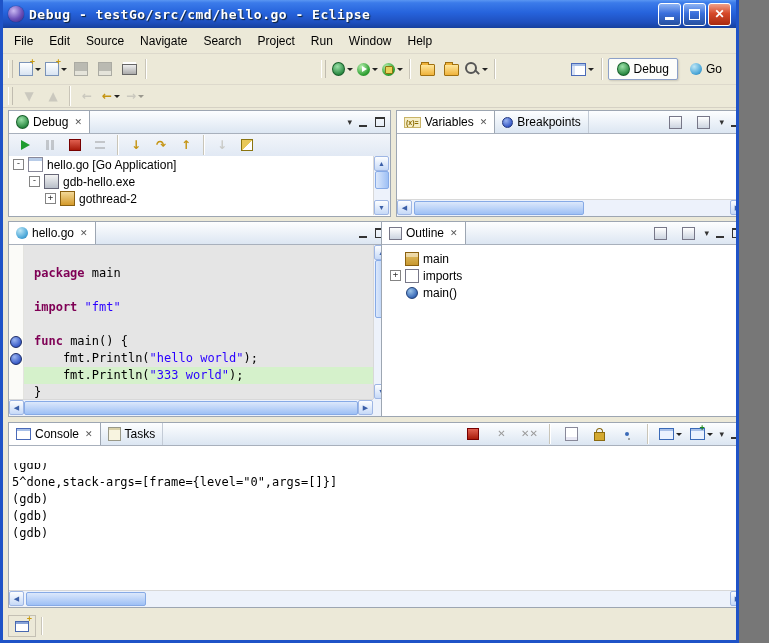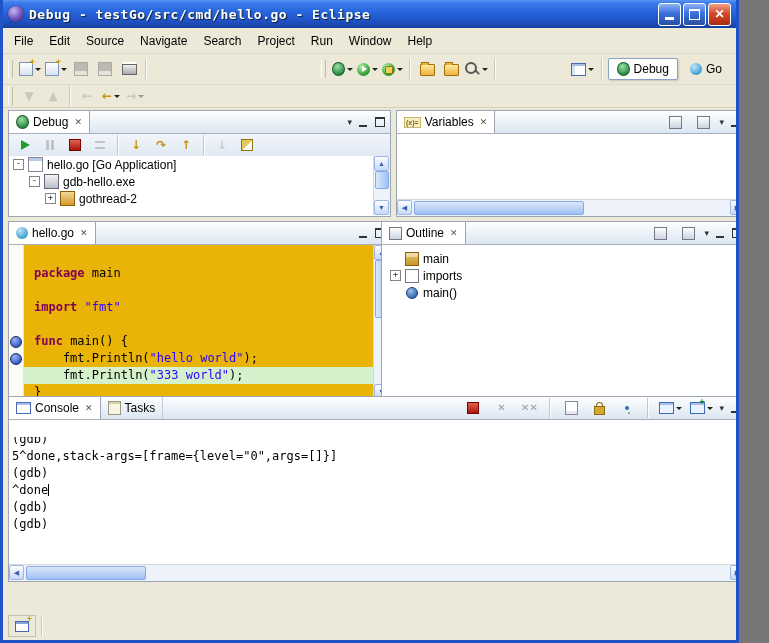--- a/index.html
+++ b/index.html
@@ -86,21 +86,21 @@
   .vh-cell{padding:2px 5px;border-right:1px solid #C8C4B8;flex:1;overflow:hidden;}
   .vh-value{flex:none;width:10px;padding:2px 0 2px 3px;border-right:none;}
   .ic-vars{font:bold 7px "Liberation Sans",sans-serif;color:#8A6A00;background:#F6EEC8;border:1px solid #C9B468;padding:1px;}
   .ic-dot{width:9px;height:9px;border-radius:50%;background:radial-gradient(circle at 35% 30%,#9AB4F0,#3A5CC8 70%,#23377E);border:1px solid #23377E;}
   .ic-box{width:11px;height:11px;border:1px solid #778;background:linear-gradient(#FFF,#CCD4E0);}
   
   .ebody{position:absolute;left:0;right:0;top:23px;bottom:0;}
   .ruler{position:absolute;left:0;top:0;bottom:17px;width:14px;background:#FBFBF8;border-right:1px solid #E4E4E0;padding-top:3px;}
   .ruler-line{height:17px;display:flex;align-items:center;justify-content:center;}
   .bp{width:10px;height:10px;border-radius:50%;background:radial-gradient(circle at 35% 30%,#9AB4F0,#3A5CC8 70%,#23377E);border:1px solid #1C2B66;}
-  .codearea{position:absolute;left:15px;right:17px;top:0;bottom:17px;overflow:hidden;background:#eab308;
+  .codearea{position:absolute;left:15px;right:17px;top:0;bottom:17px;overflow:hidden;background:#e5e5e5;
     font:12px/17px "DejaVu Sans Mono",monospace;padding-top:20px;}
   .code-line{height:17px;white-space:pre;padding-left:10px;}
   .code-line.current{background:#D5F1CB;}
   .tok-kw{color:#7F0055;font-weight:bold;}
   .tok-str{color:#2A00FF;}
   .tok-pl{color:#000;}
   
   .olist{position:absolute;left:0;right:0;top:23px;bottom:0;background:#fff;padding:5px 0 0 8px;}
   .oi-pkg{width:12px;height:12px;background:linear-gradient(#E2C068,#C89830);border:1px solid #8A6010;box-shadow:inset 0 4px 0 rgba(255,255,255,.45);}
   .oi-imp{width:12px;height:12px;border:1px solid #778;background:#fff;font:8px/12px "DejaVu Sans",sans-serif;color:#4A5AB8;text-align:center;}
@@ -329,20 +329,24 @@
     </div>
   </div>
 
   <div class="view" style="left:393px;top:110px;width:365px;height:105px;">
     <div class="vtabs">
       <div class="vtab sel">
         <span class="icn ic-vars">(x)=</span>
         <span>Variables</span>
         <span class="tabclose">✕</span>
       </div>
+      <div class="vtab">
+        <span class="icn ic-dot"></span>
+        <span>Breakpoints</span>
+      </div>
       <div class="vtools">
         <span class="tbtn">
             <span class="ic-box"></span>
           </span>
         <span class="tbtn">
             <span class="ic-box"></span>
           </span>
         <span class="vmenu">▾</span>
         <span class="vbtn">
             <span class="g-vmin"></span>
@@ -462,21 +466,21 @@
           <span class="tree-label">imports</span>
         </div>
         <div class="tree-row">
           <span class="exp noexp"></span>
           <span class="icn oi-fn"></span>
           <span class="tree-label">main()</span>
         </div>
       </div>
   </div>
 
-  <div class="view" style="left:5px;top:396px;width:753px;height:184px;">
+  <div class="view" style="left:5px;top:422px;width:753px;height:184px;">
     <div class="vtabs">
       <div class="vtab sel">
         <span class="icn ci-console"></span>
         <span>Console</span>
         <span class="tabclose">✕</span>
       </div>
       <div class="vtab">
         <span class="icn ci-tasks"></span>
         <span>Tasks</span>
       </div>
@@ -515,21 +519,20 @@
           </span>
         <span class="vbtn">
             <span class="g-vmax"></span>
           </span>
       </div>
     </div>
     <div class="ctext" id="console-text">
         <div class="console-line">(gdb)</div>
         <div class="console-line">5^done,stack-args=[frame={level="0",args=[]}]</div>
         <div class="console-line">(gdb)</div>
-        <div class="console-line">^done<span class="caret"></span></div>
         <div class="console-line">(gdb)</div>
         <div class="console-line">(gdb)</div>
       </div>
     <div class="vscroll" style="top:40px;bottom:17px;">
       <div class="sb-btn">▲</div>
       <div class="sb-track">
           <div class="sb-thumb v" style="bottom:2px;height:24px;"></div>
         </div>
       <div class="sb-btn">▼</div>
     </div>

